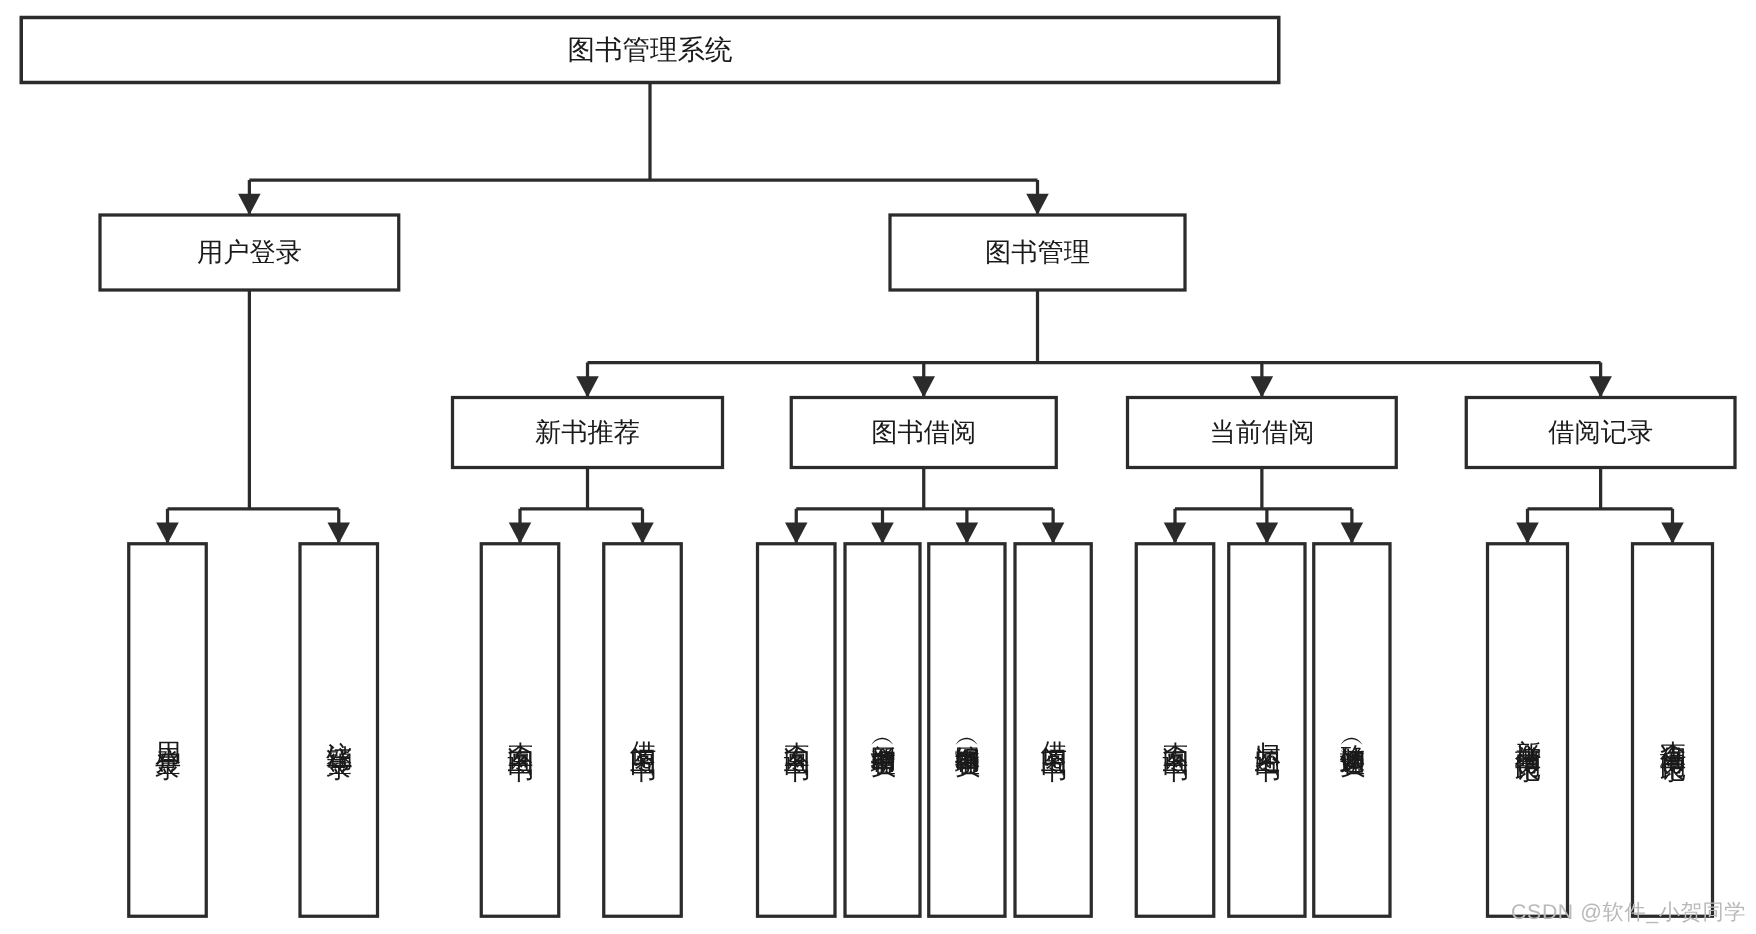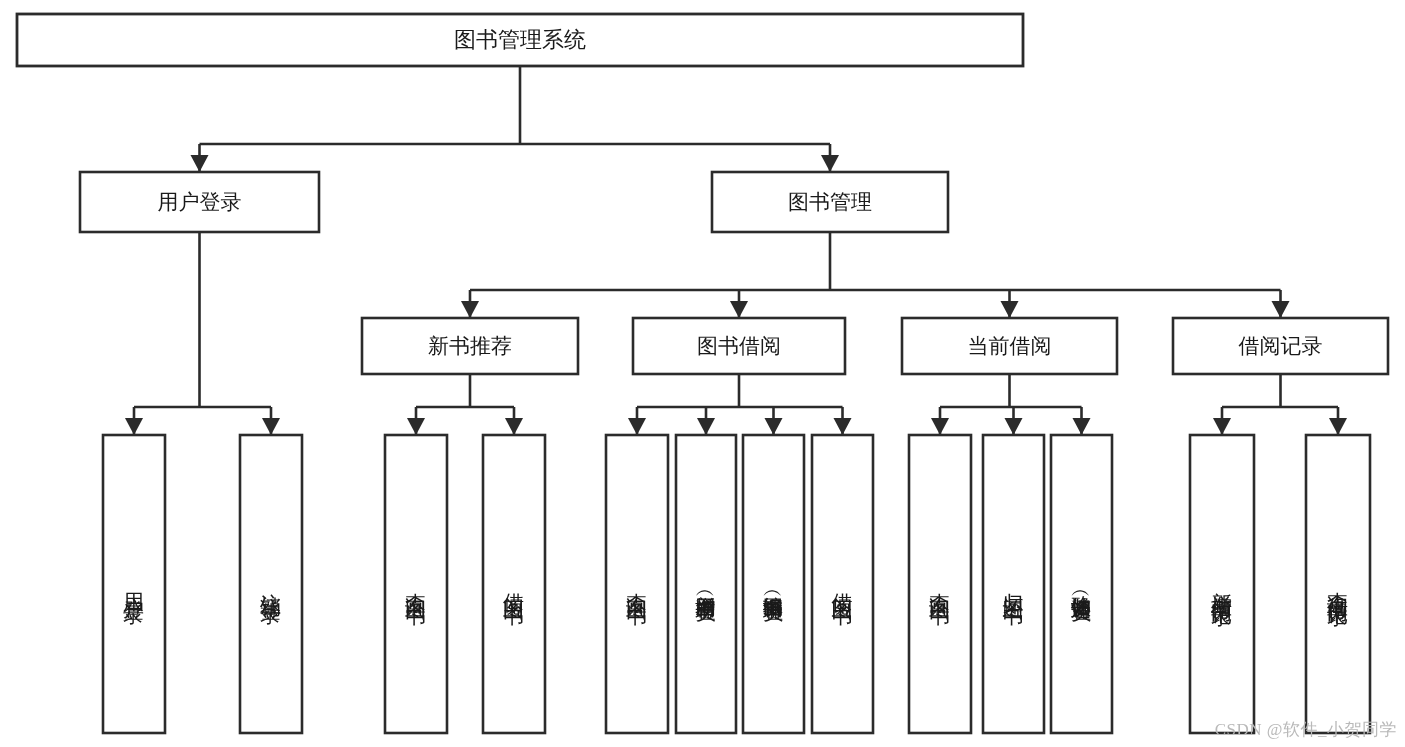--- a/index.html
+++ b/index.html
@@ -68,21 +68,21 @@
     font-size: 21px;
     color: #1a1a1a;
     line-height: 1.0;
     letter-spacing: 4px;
     white-space: nowrap;
   }
   .watermark {
     position: absolute;
     right: 8px;
     bottom: 6px;
-    font-family: Liberation Serif, serif;
+    font-family: Liberation Sans, sans-serif;
     font-size: 17px;
     color: #b9b9b9;
     letter-spacing: 0.5px;
     user-select: none;
   }
 </style>
 </head>
 <body>
 
 <div id="diagram-root">

